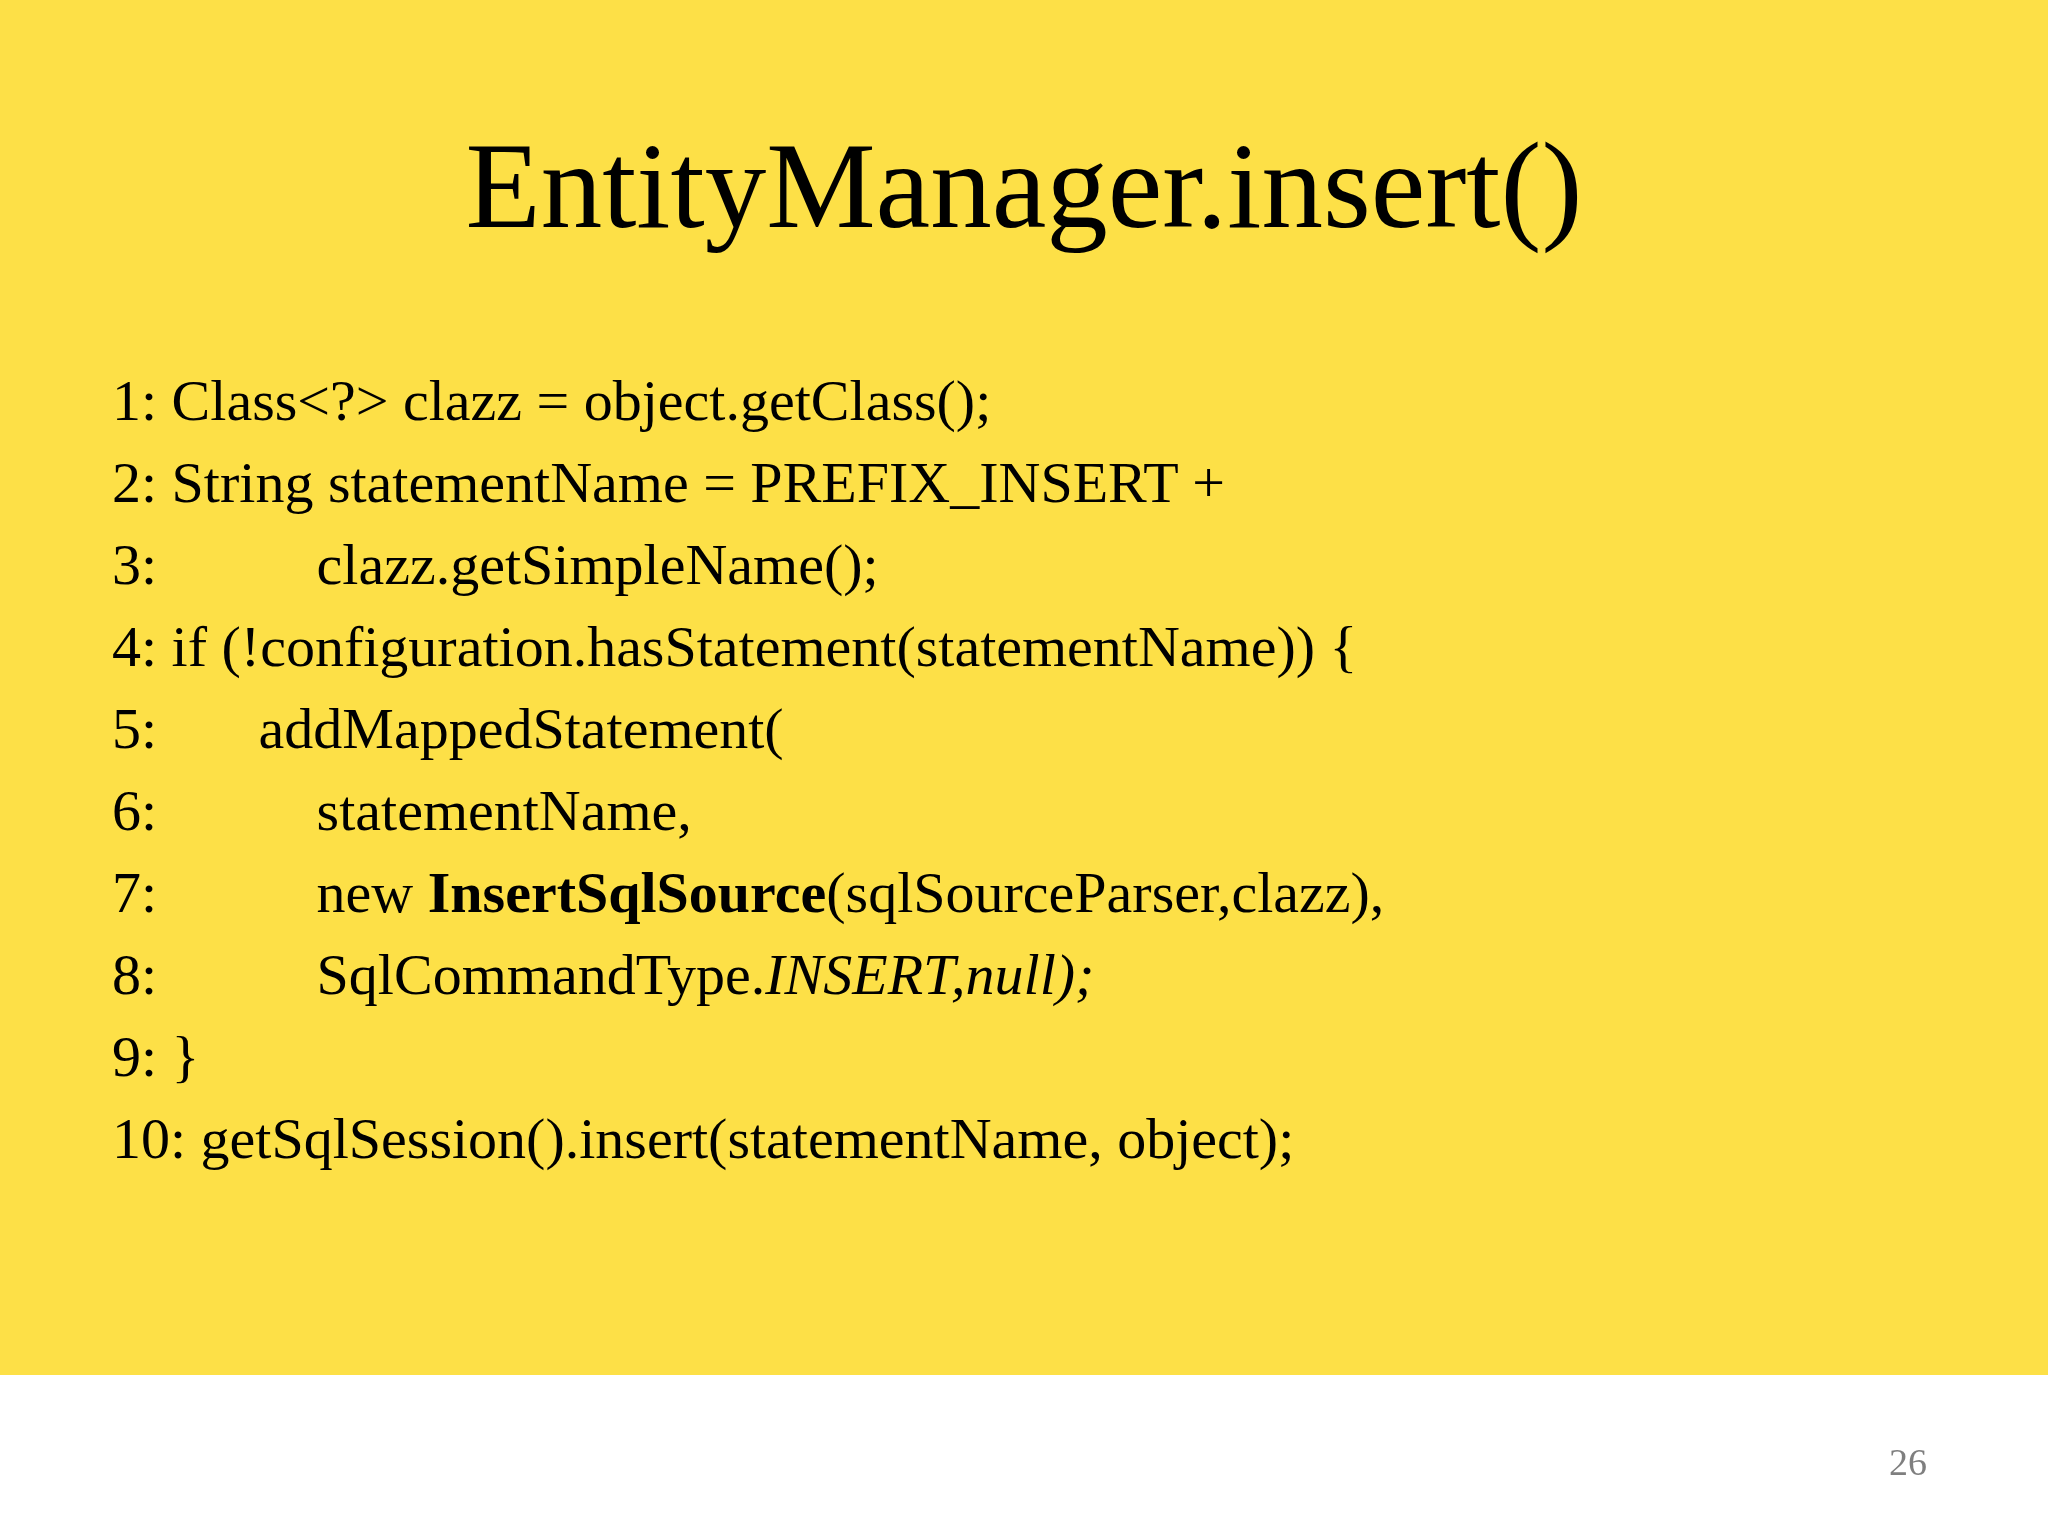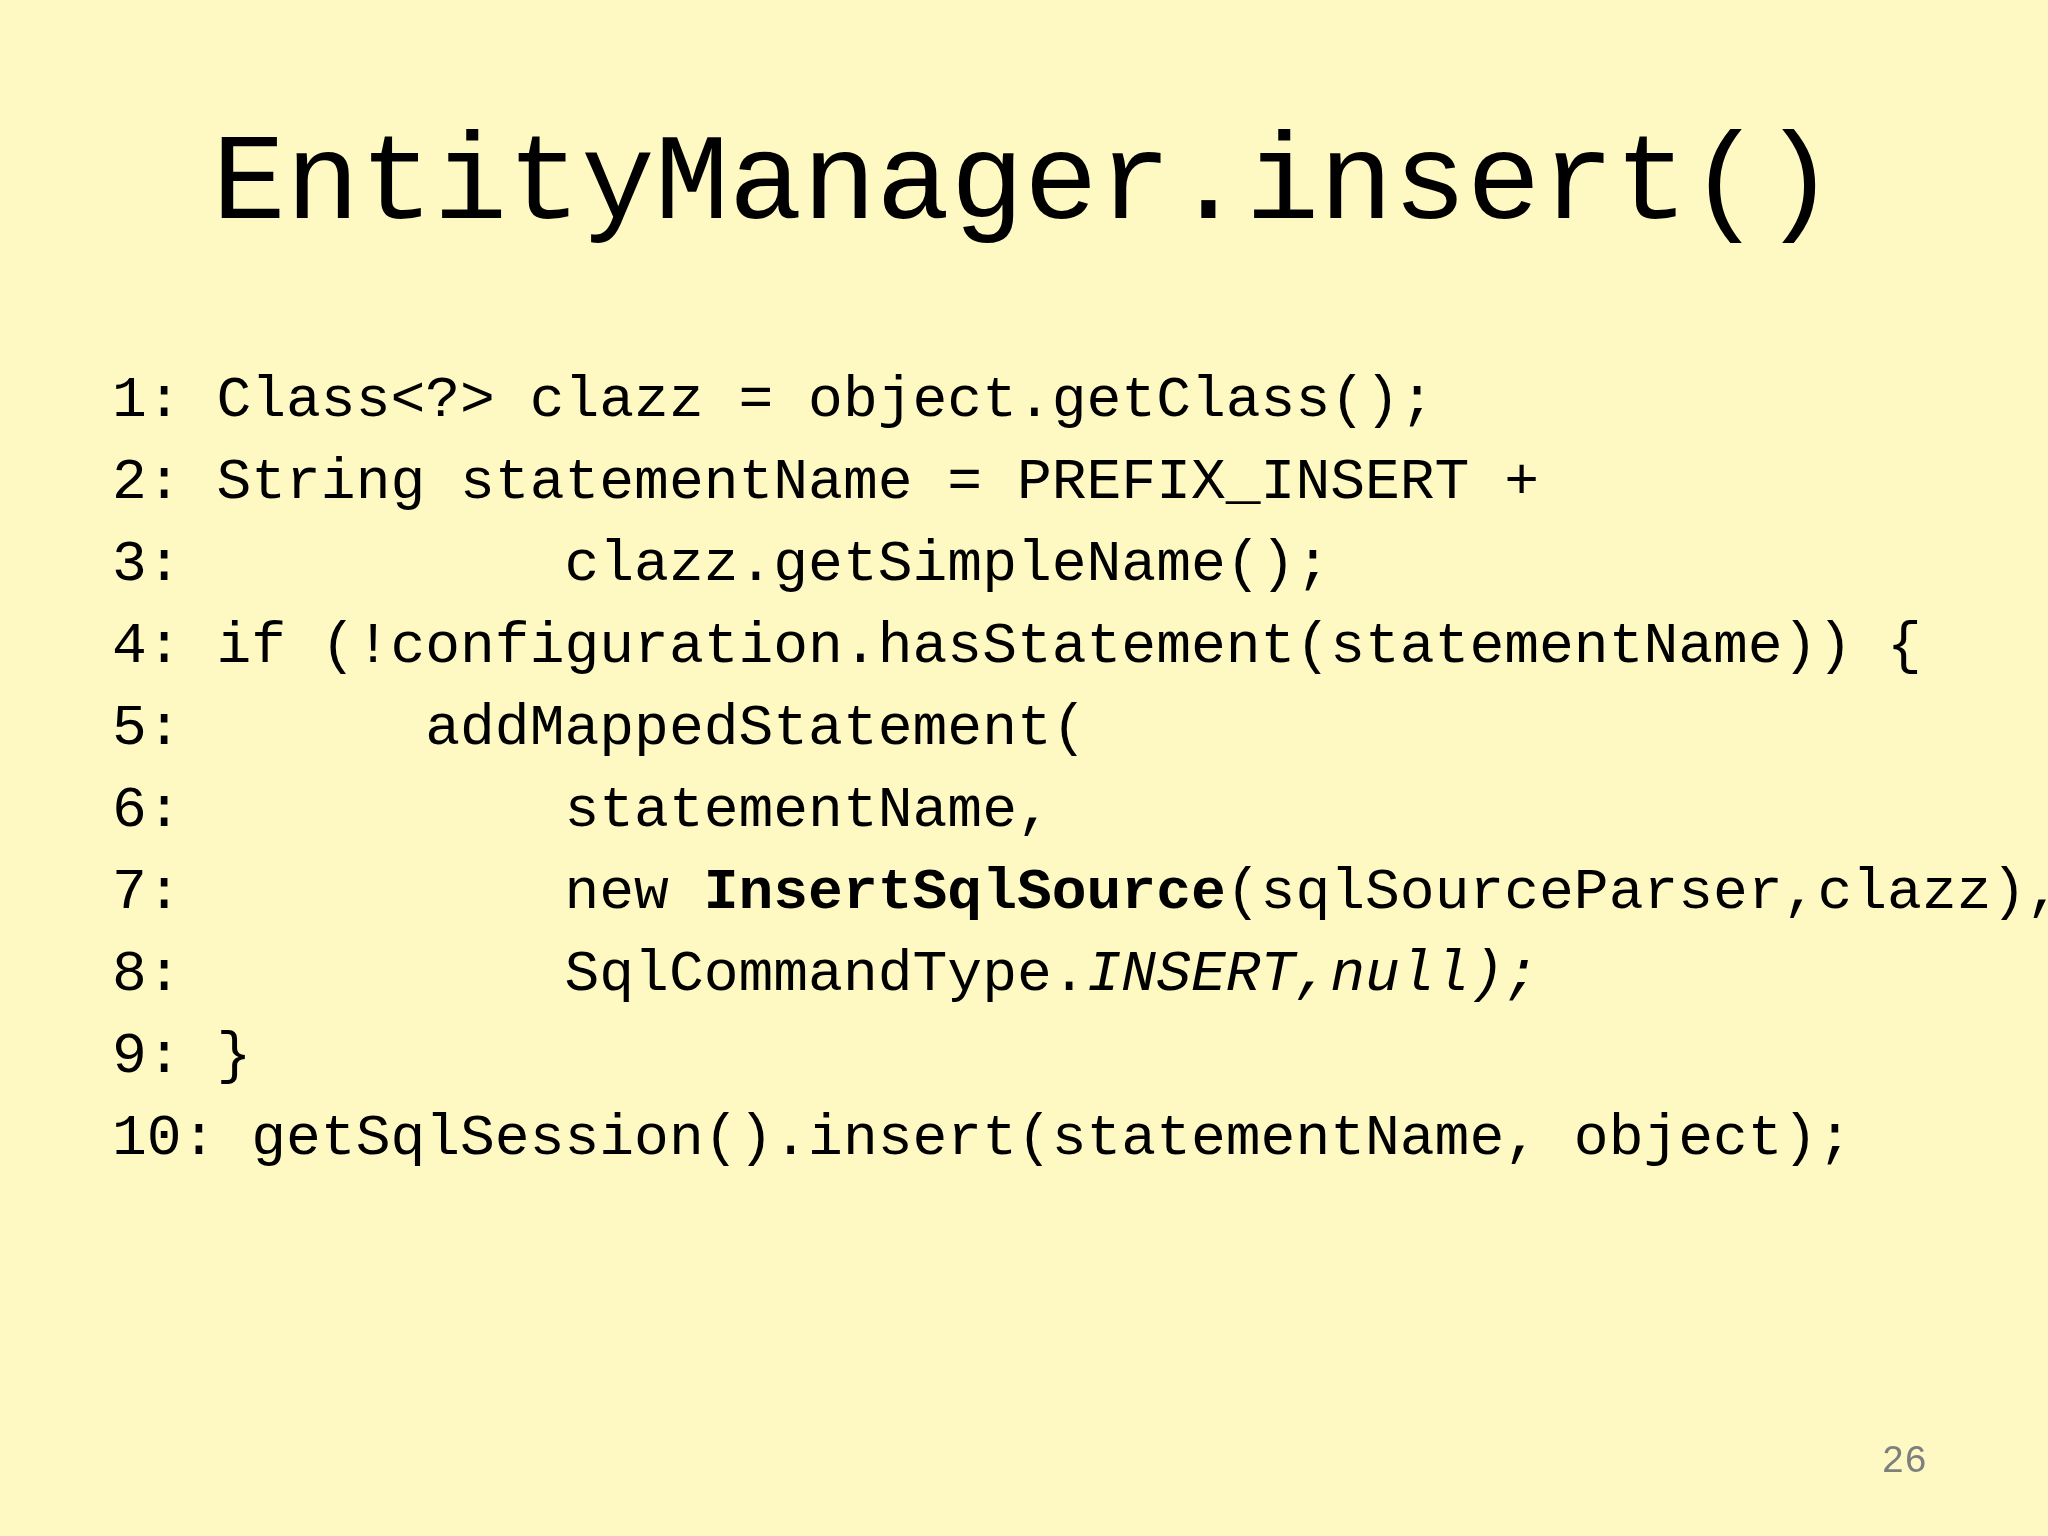--- a/index.html
+++ b/index.html
@@ -6,23 +6,23 @@
     margin: 0;
     padding: 0;
     width: 2048px;
     height: 1536px;
     background: #ffffff;
     overflow: hidden;
   }
   .slide {
     position: relative;
     width: 2048px;
-    height: 1536px;
-    background: #fef9c3;
-    font-family: Liberation Mono, monospace;
+    height: 1375px;
+    background: #fde047;
+    font-family: Liberation Serif, serif;
     color: #000000;
   }
   .title {
     position: absolute;
     top: 124px;
     left: 0;
     width: 100%;
     margin: 0;
     text-align: center;
     font-size: 123px;

